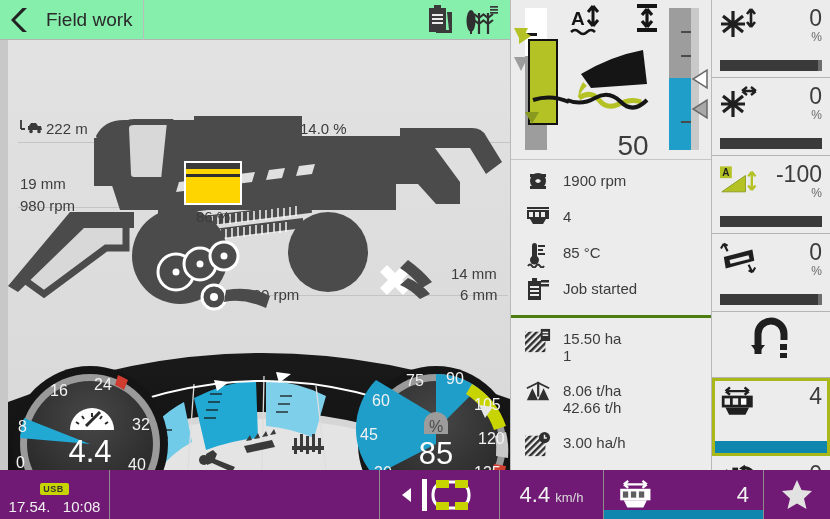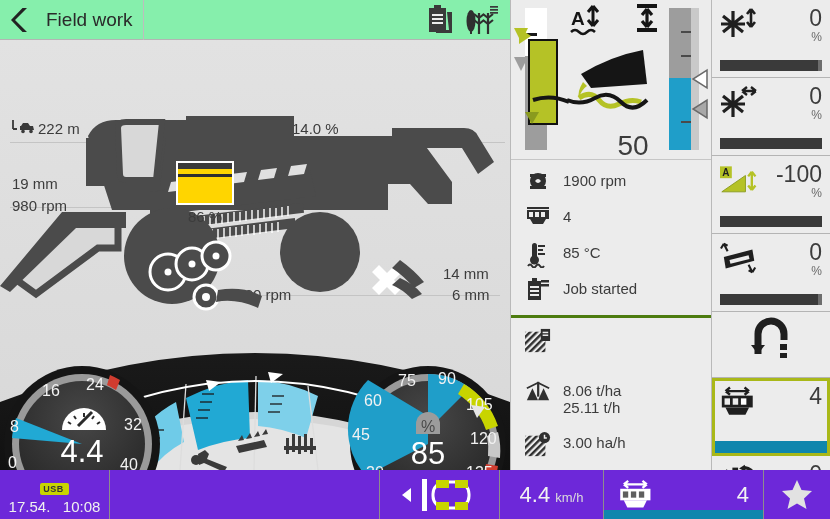--- a/index.html
+++ b/index.html
@@ -22,21 +22,21 @@
     width: 40px; height: 40px; display: flex; align-items: center; justify-content: center;
   }
   .hdr-title {
     font-size: 19px; color: #2a2a2a; padding-left: 6px; flex: 0 0 auto;
   }
   .hdr-spacer { flex: 1 1 auto; height: 40px; border-left: 1px solid #bdbdbd; margin-left: 10px;}
   .hdr-icons { display: flex; align-items: center; gap: 10px; padding-right: 12px; }
 
   
   .leftpane {
-    position: absolute; left: 0; top: 40px; width: 510px; height: 430px;
+    position: absolute; left: 8px; top: 40px; width: 510px; height: 430px;
     background: linear-gradient(180deg,#e2e2e2 0%, #dcdcdc 60%, #d8d8d8 100%);
     overflow: hidden;
   }
   .lbl { position: absolute; font-size: 15px; color: #3c3c3c; white-space: nowrap; }
   .rule { position: absolute; height: 1px; background: #c4c4c4; }
 
   .machine { position: absolute; left: 0; top: 0; width: 510px; height: 280px; }
 
   
   .tank {
@@ -77,21 +77,21 @@
   .si-val { text-align: right; }
   .si-num { font-size: 23px; color: #3c3c3c; line-height: 24px; }
   .si-unit { font-size: 12px; color: #6a6a6a; line-height: 14px; }
   .si-bar { position: absolute; left: 8px; right: 8px; bottom: 6px; height: 11px; background: #3a3a3a; }
   .side-item.sel .si-bar { left: 0; right: 0; bottom: 0; height: 12px; background: #0f86ad; }
   .si-bar-tip { position: absolute; right: 0; top: 0; width: 4px; height: 100%; background: #6d6d6d; }
 
   
   .bottombar {
     position: absolute; left: 0; top: 470px; width: 830px; height: 49px;
-    background: #6d28d9; display: flex; align-items: stretch;
+    background: #701a75; display: flex; align-items: stretch;
   }
   .bb-cell { position: relative; display: flex; align-items: center; border-right: 1px solid #8d8d8d; }
   .bb-clock { width: 110px; flex-direction: column; justify-content: flex-end; padding-bottom: 4px; }
   .bb-usb {
     background: #c8d400; color: #333; font-size: 9px; font-weight: bold;
     padding: 1px 5px 1px 3px; border-radius: 2px; letter-spacing: .5px;
     align-self: center; margin-bottom: 3px;
   }
   .bb-date { color: #f0f0f0; font-size: 15px; white-space: nowrap; }
   .bb-blank { width: 270px; }
@@ -470,33 +470,37 @@
                 <pattern id="hatch1" width="5" height="5" patternUnits="userSpaceOnUse" patternTransform="rotate(45)">
               <rect width="2.6" height="5" fill="#2f2f2f"></rect>
                 </pattern>
               </defs>
             <rect x="0" y="3" width="22" height="22" fill="url(#hatch1)"></rect>
             <rect x="17" y="0" width="10" height="13" fill="#2f2f2f"></rect>
             <rect x="19" y="3" width="6" height="1.6" fill="#ececec"></rect>
             <rect x="19" y="6" width="6" height="1.6" fill="#ececec"></rect>
           </svg>
         </span>
+        <span class="txt">
+          <span>15.50 ha</span><br>
+          <span>1</span>
+        </span>
       </div>
       <div class="datarow datarow2">
         <span class="ico">
           <svg width="28" height="24" viewBox="0 0 28 24">
             <path d="M14 2 L2 8 M14 2 L26 8" stroke="#2f2f2f" stroke-width="2" fill="none"></path>
             <rect x="13" y="1" width="2.4" height="16" fill="#2f2f2f"></rect>
             <path d="M2 8 l-6 13 h12 z" fill="#2f2f2f" transform="translate(6,0)"></path>
             <path d="M26 8 l-6 13 h12 z" fill="#2f2f2f" transform="translate(-6,0)"></path>
           </svg>
         </span>
         <span class="txt">
           <span>8.06 t/ha</span><br>
-          <span>25.11 t/h</span>
+          <span>42.66 t/h</span>
         </span>
       </div>
       <div class="datarow">
         <span class="ico">
           <svg width="28" height="26" viewBox="0 0 28 26">
             <defs>
                 <pattern id="hatch2" width="5" height="5" patternUnits="userSpaceOnUse" patternTransform="rotate(45)">
               <rect width="2.6" height="5" fill="#2f2f2f"></rect>
                 </pattern>
               </defs>

